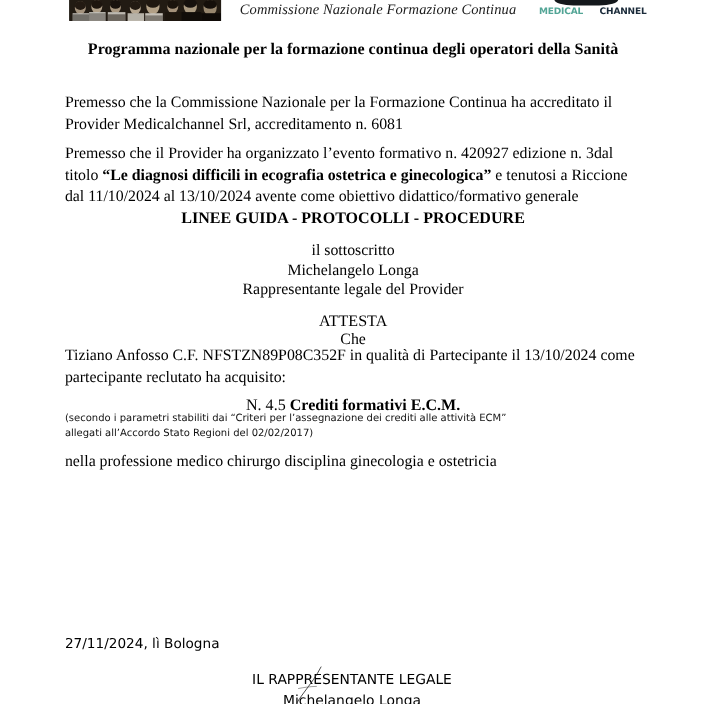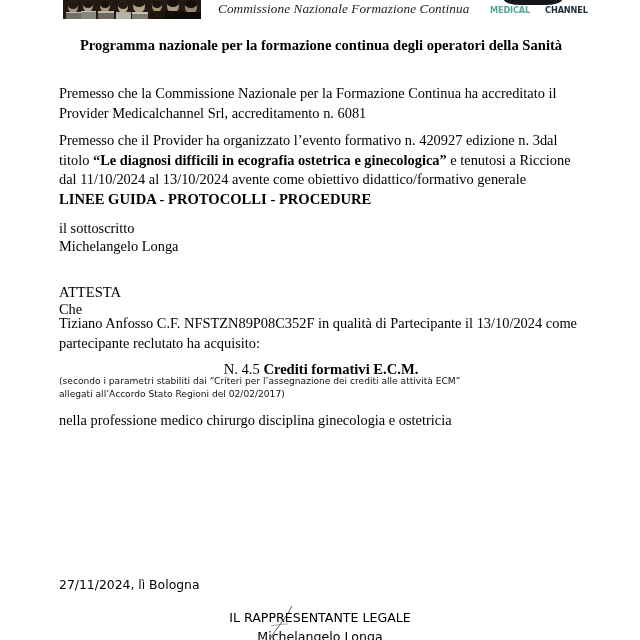--- a/index.html
+++ b/index.html
@@ -101,21 +101,21 @@
   }
   .p-premesso1 { top: 84px; }
   .p-premesso2 { top: 131px; }
 
   .b { font-weight: bold; text-align: center; }
 
   .centered {
     position: absolute;
     left: 59px;
     width: 524px;
-    text-align: left;
+    text-align: center;
     font-size: 14.4px;
     line-height: 19.6px;
   }
   .linee-guida { top: 190px; font-weight: bold; font-size: 14.6px; }
   .sottoscritto-block { top: 220px; line-height: 17.6px; }
   .attesta { top: 283px; font-weight: normal; font-size: 14.6px; }
   .che { top: 300px; }
 
   .p-tiziano { top: 314px; }
 
@@ -235,20 +235,21 @@
 
 <div class="para p-premesso1">Premesso che la Commissione Nazionale per la Formazione Continua ha accreditato il Provider Medicalchannel Srl, accreditamento n. 6081</div>
 
 <div class="para p-premesso2"><span>Premesso che il Provider ha organizzato l’evento formativo n. 420927 edizione n. 3dal titolo </span><span class="b">“Le diagnosi difficili in ecografia ostetrica e ginecologica”</span><span> e tenutosi a Riccione dal 11/10/2024 al 13/10/2024 avente come obiettivo didattico/formativo generale</span></div>
 
 <div class="centered linee-guida">LINEE GUIDA - PROTOCOLLI - PROCEDURE</div>
 
 <div class="centered sottoscritto-block">
   <div>il sottoscritto</div>
   <div>Michelangelo Longa</div>
+  <div>Rappresentante legale del Provider</div>
 </div>
 
 <div class="centered attesta">ATTESTA</div>
 <div class="centered che">Che</div>
 
 <div class="para p-tiziano">Tiziano Anfosso C.F. NFSTZN89P08C352F in qualità di Partecipante il 13/10/2024 come partecipante reclutato ha acquisito:</div>
 
 <div class="credits-line"><span>N. 4.5 </span><span class="b">Crediti formativi E.C.M.</span></div>
 
 <div class="credits-note">

